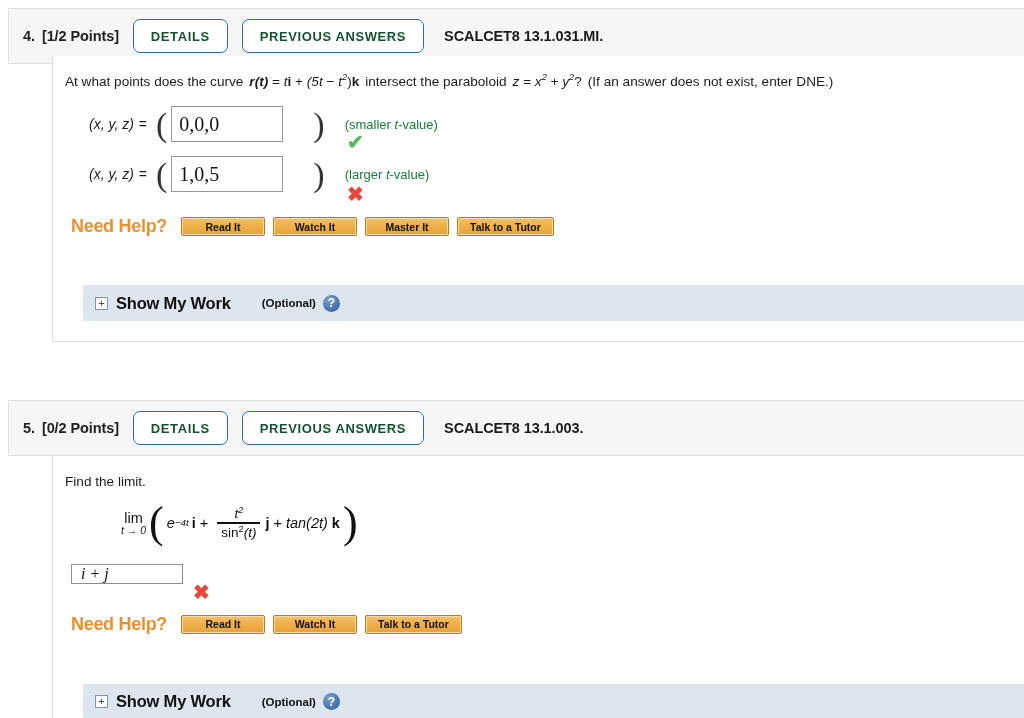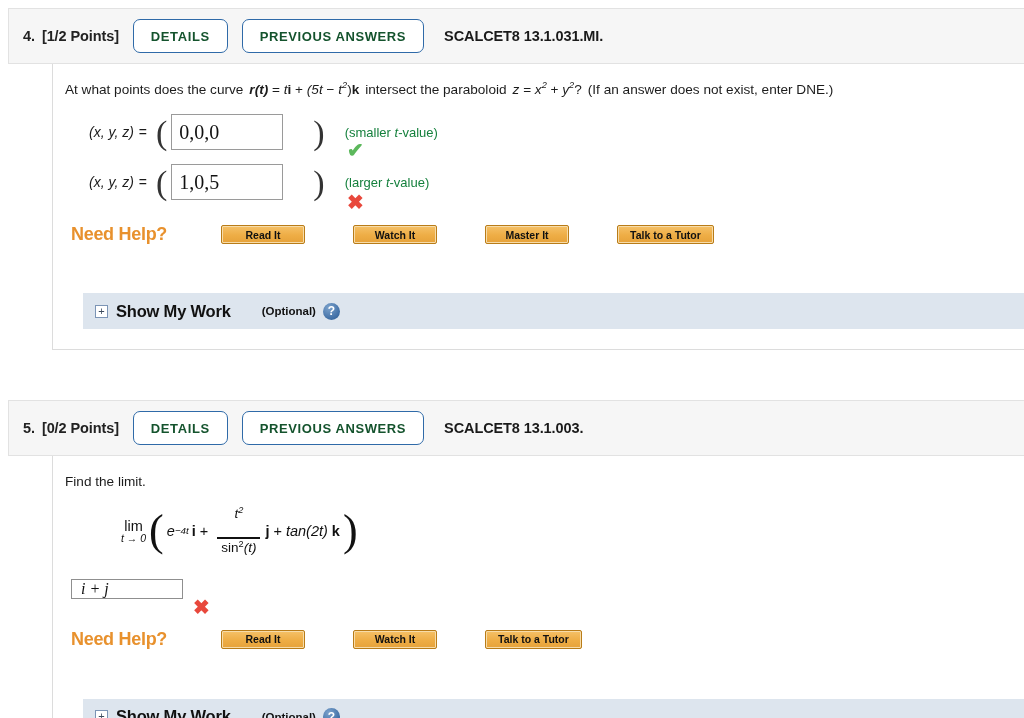--- a/index.html
+++ b/index.html
@@ -91,21 +91,21 @@
     font-size: 20px;
     color: #111;
     padding: 0 7px;
     display: flex; align-items: center;
   }
   .hintlabel { font-size: 13px; color: #15803d; margin-left: 16px; white-space: nowrap; }
 
   .mark-abs { position: absolute; font-size: 20px; font-weight: bold; }
 
   
-  .needhelp { display: flex; align-items: center; margin-top: 18px; margin-left: 6px; gap: 40px; }
+  .needhelp { display: flex; align-items: center; margin-top: 18px; margin-left: 6px; }
   .nh-label {
     color: #e8912d; font-size: 18px; font-weight: bold;
     letter-spacing: -0.3px; margin-right: 14px;
   }
   .orange-btn {
     height: 19px; min-width: 84px;
     background: linear-gradient(#f5c168, #eead45 55%, #e6a23a);
     border: 1px solid #b97c18;
     border-radius: 2px;
     box-shadow: inset 0 0 0 1px #f7dca9;
@@ -155,21 +155,21 @@
   .limop .l2 { font-size: 10.5px; font-style: italic; margin-top: -2px; }
   .bigparen {
     font-size: 44px; font-family: "Liberation Serif", serif;
     color: #111; line-height: 0.72; font-weight: 300;
   }
   .limbody { display: flex; align-items: center; font-size: 14.5px; color: #111; padding: 0 3px; }
   .frac {
     display: inline-flex; flex-direction: column; align-items: center;
     margin: 0 5px; vertical-align: middle;
   }
-  .frac .num { font-size: 13.5px; padding: 0 4px 16px 4px; }
+  .frac .num { font-size: 13.5px; padding: 0 4px 1px 4px; }
   .frac .bar { width: 100%; height: 1.4px; background: #111; }
   .frac .den { font-size: 13.5px; padding: 1px 4px 0 4px; }
 
   .ansbox2 {
     width: 112px; height: 20px;
     border: 1px solid #8f8f8f;
     background: #fff;
     font-family: "Liberation Serif", serif;
     font-size: 16px; font-style: italic;
     color: #111; padding: 0 9px;
@@ -185,21 +185,21 @@
   <div class="problem" style="top:8px;">
 
     <div class="prob-header">
       <span class="prob-num">4.</span>
       <span class="prob-num pts">[1/2 Points]</span>
       <div class="hdr-btn">DETAILS</div>
       <div class="hdr-btn">PREVIOUS ANSWERS</div>
       <span class="prob-code">SCALCET8 13.1.031.MI.</span>
     </div>
 
-    <div class="prob-body" style="top:56px; height:286px;">
+    <div class="prob-body" style="top:48px; height:286px;">
       <div class="body-inner">
 
         <div class="qtext">
           <span>At what points does the curve</span><span class="sp"></span><span class="mb mi">r(t)</span>
           <span>=</span>
           <span class="mi">t</span><span class="mb">i</span>
           <span>+</span>
           <span class="mi">(5t</span>
           <span>−</span>
           <span class="mi">t</span><sup class="mi">2</sup><span>)</span><span class="mb">k</span><span class="sp"></span><span>intersect the paraboloid</span><span class="sp"></span><span class="mi">z</span>

